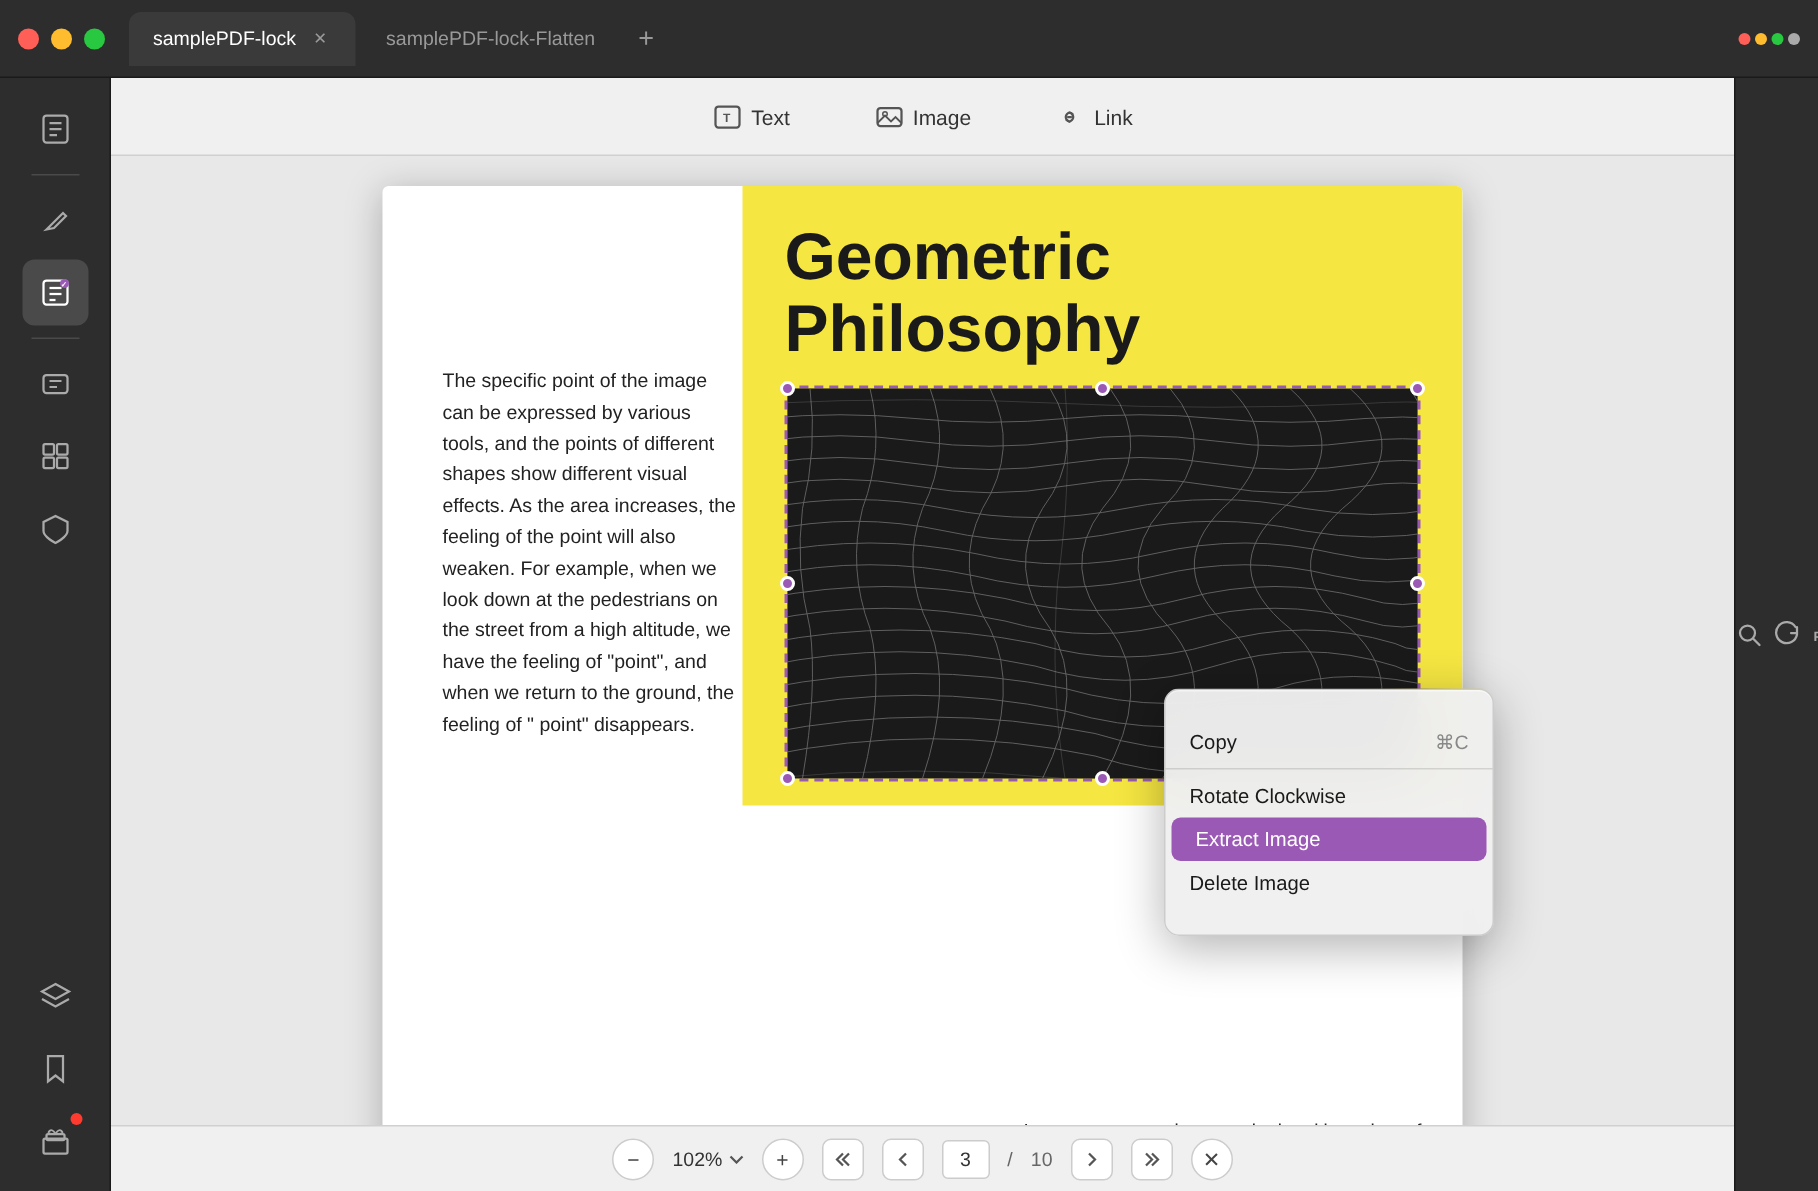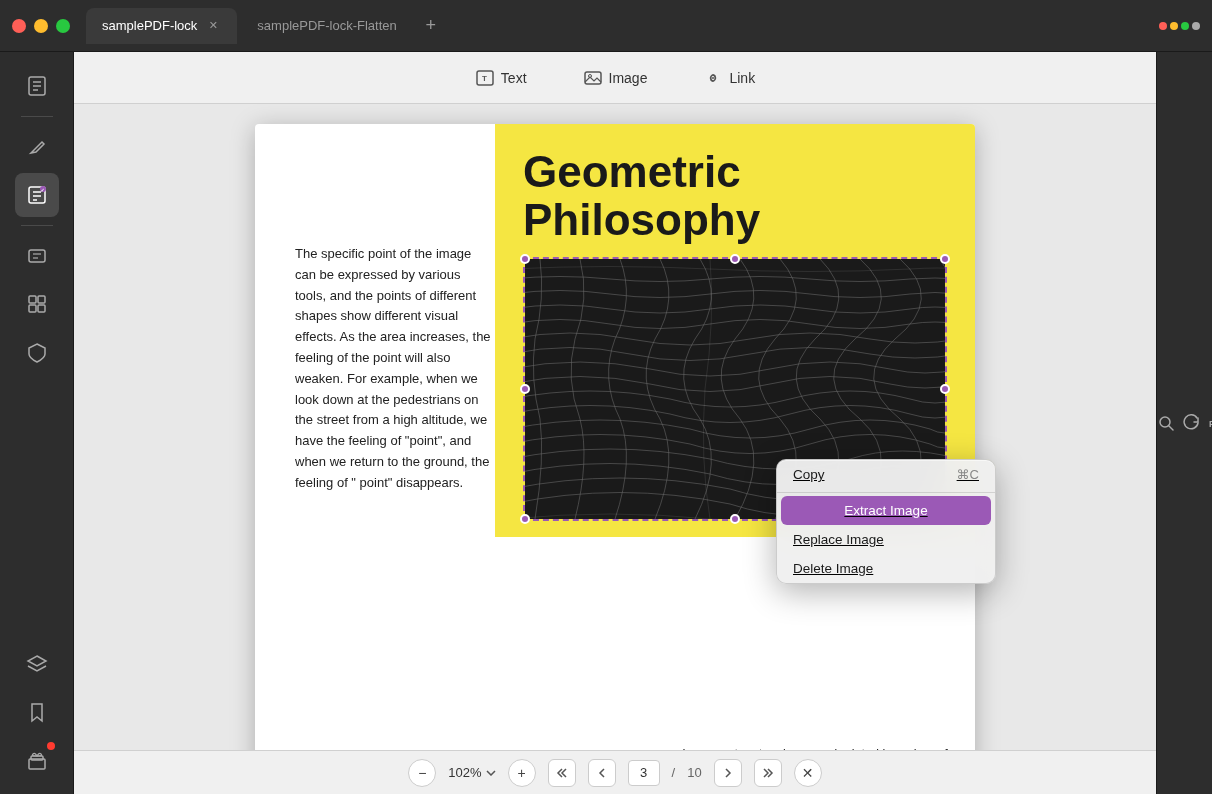--- a/index.html
+++ b/index.html
@@ -265,40 +265,38 @@
     
     .context-menu {
       position: absolute;
       top: 355px;
       right: 160px;
       background: rgba(240, 240, 240, 0.97);
       backdrop-filter: blur(20px);
       border-radius: 10px;
       box-shadow: 0 8px 32px rgba(0,0,0,0.3), 0 1px 0 rgba(255,255,255,0.5) inset;
       min-width: 220px;
-      padding: 0 0;
+      padding: 20px 0;
       z-index: 100;
       border: 1px solid rgba(0,0,0,0.15);
-      text-decoration: underline;
     }
     .menu-item {
       display: flex;
       align-items: center;
       justify-content: space-between;
       padding: 7px 16px;
       font-size: 13.5px;
       color: #1a1a1a;
       cursor: pointer;
     }
     .menu-item.highlighted {
       background: #9b59b6;
       color: #fff;
       border-radius: 6px;
       margin: 0 4px;
-      justify-content: center;
     }
     .menu-shortcut {
       color: #888;
       font-size: 13px;
     }
     .menu-divider {
       height: 1px;
       background: rgba(0,0,0,0.12);
       margin: 3px 0;
     }
@@ -625,25 +623,25 @@
         </div>
 
       </div>
 
       <div class="context-menu">
         <div class="menu-item">
           <span>Copy</span>
           <span class="menu-shortcut">⌘C</span>
         </div>
         <div class="menu-divider"></div>
+        <div class="menu-item">
+          <span>Rotate Clockwise</span>
+        </div>
         <div class="menu-item highlighted">
           <span>Extract Image</span>
-        </div>
-        <div class="menu-item">
-          <span>Replace Image</span>
         </div>
         <div class="menu-item">
           <span>Delete Image</span>
         </div>
       </div>
     </div>
 
     <div class="bottom-toolbar">
       <div class="zoom-btn">−</div>
       <div class="zoom-value">

